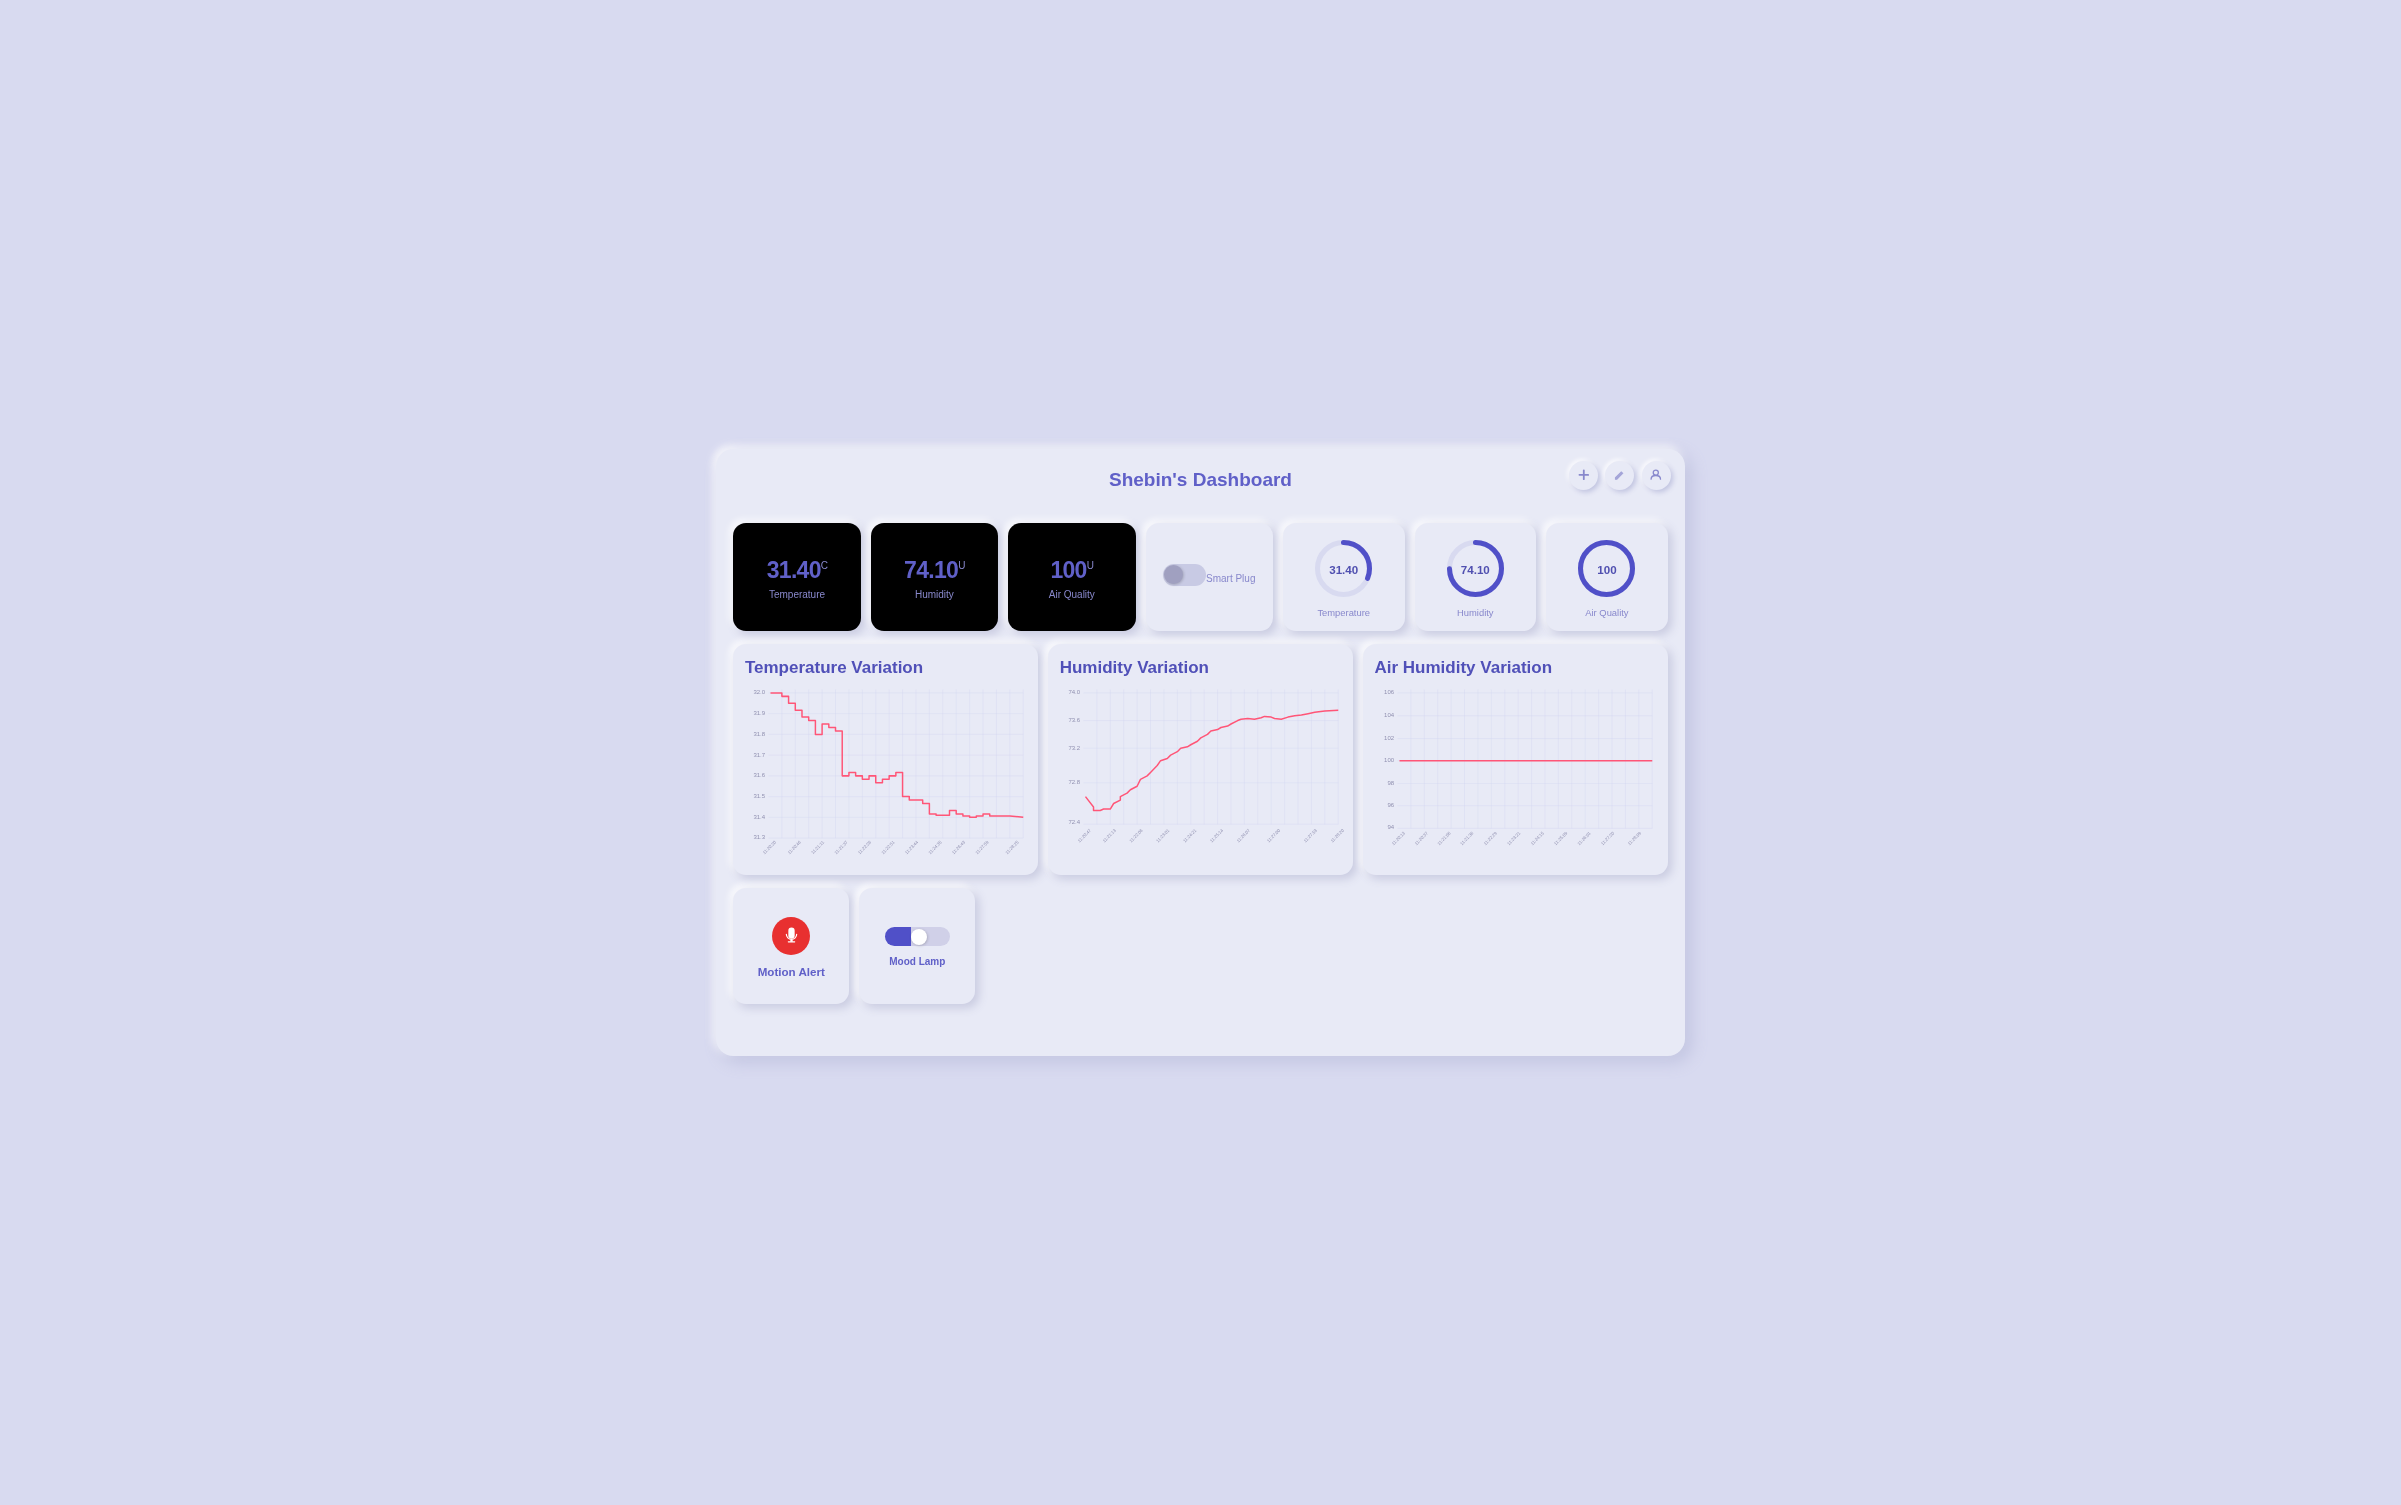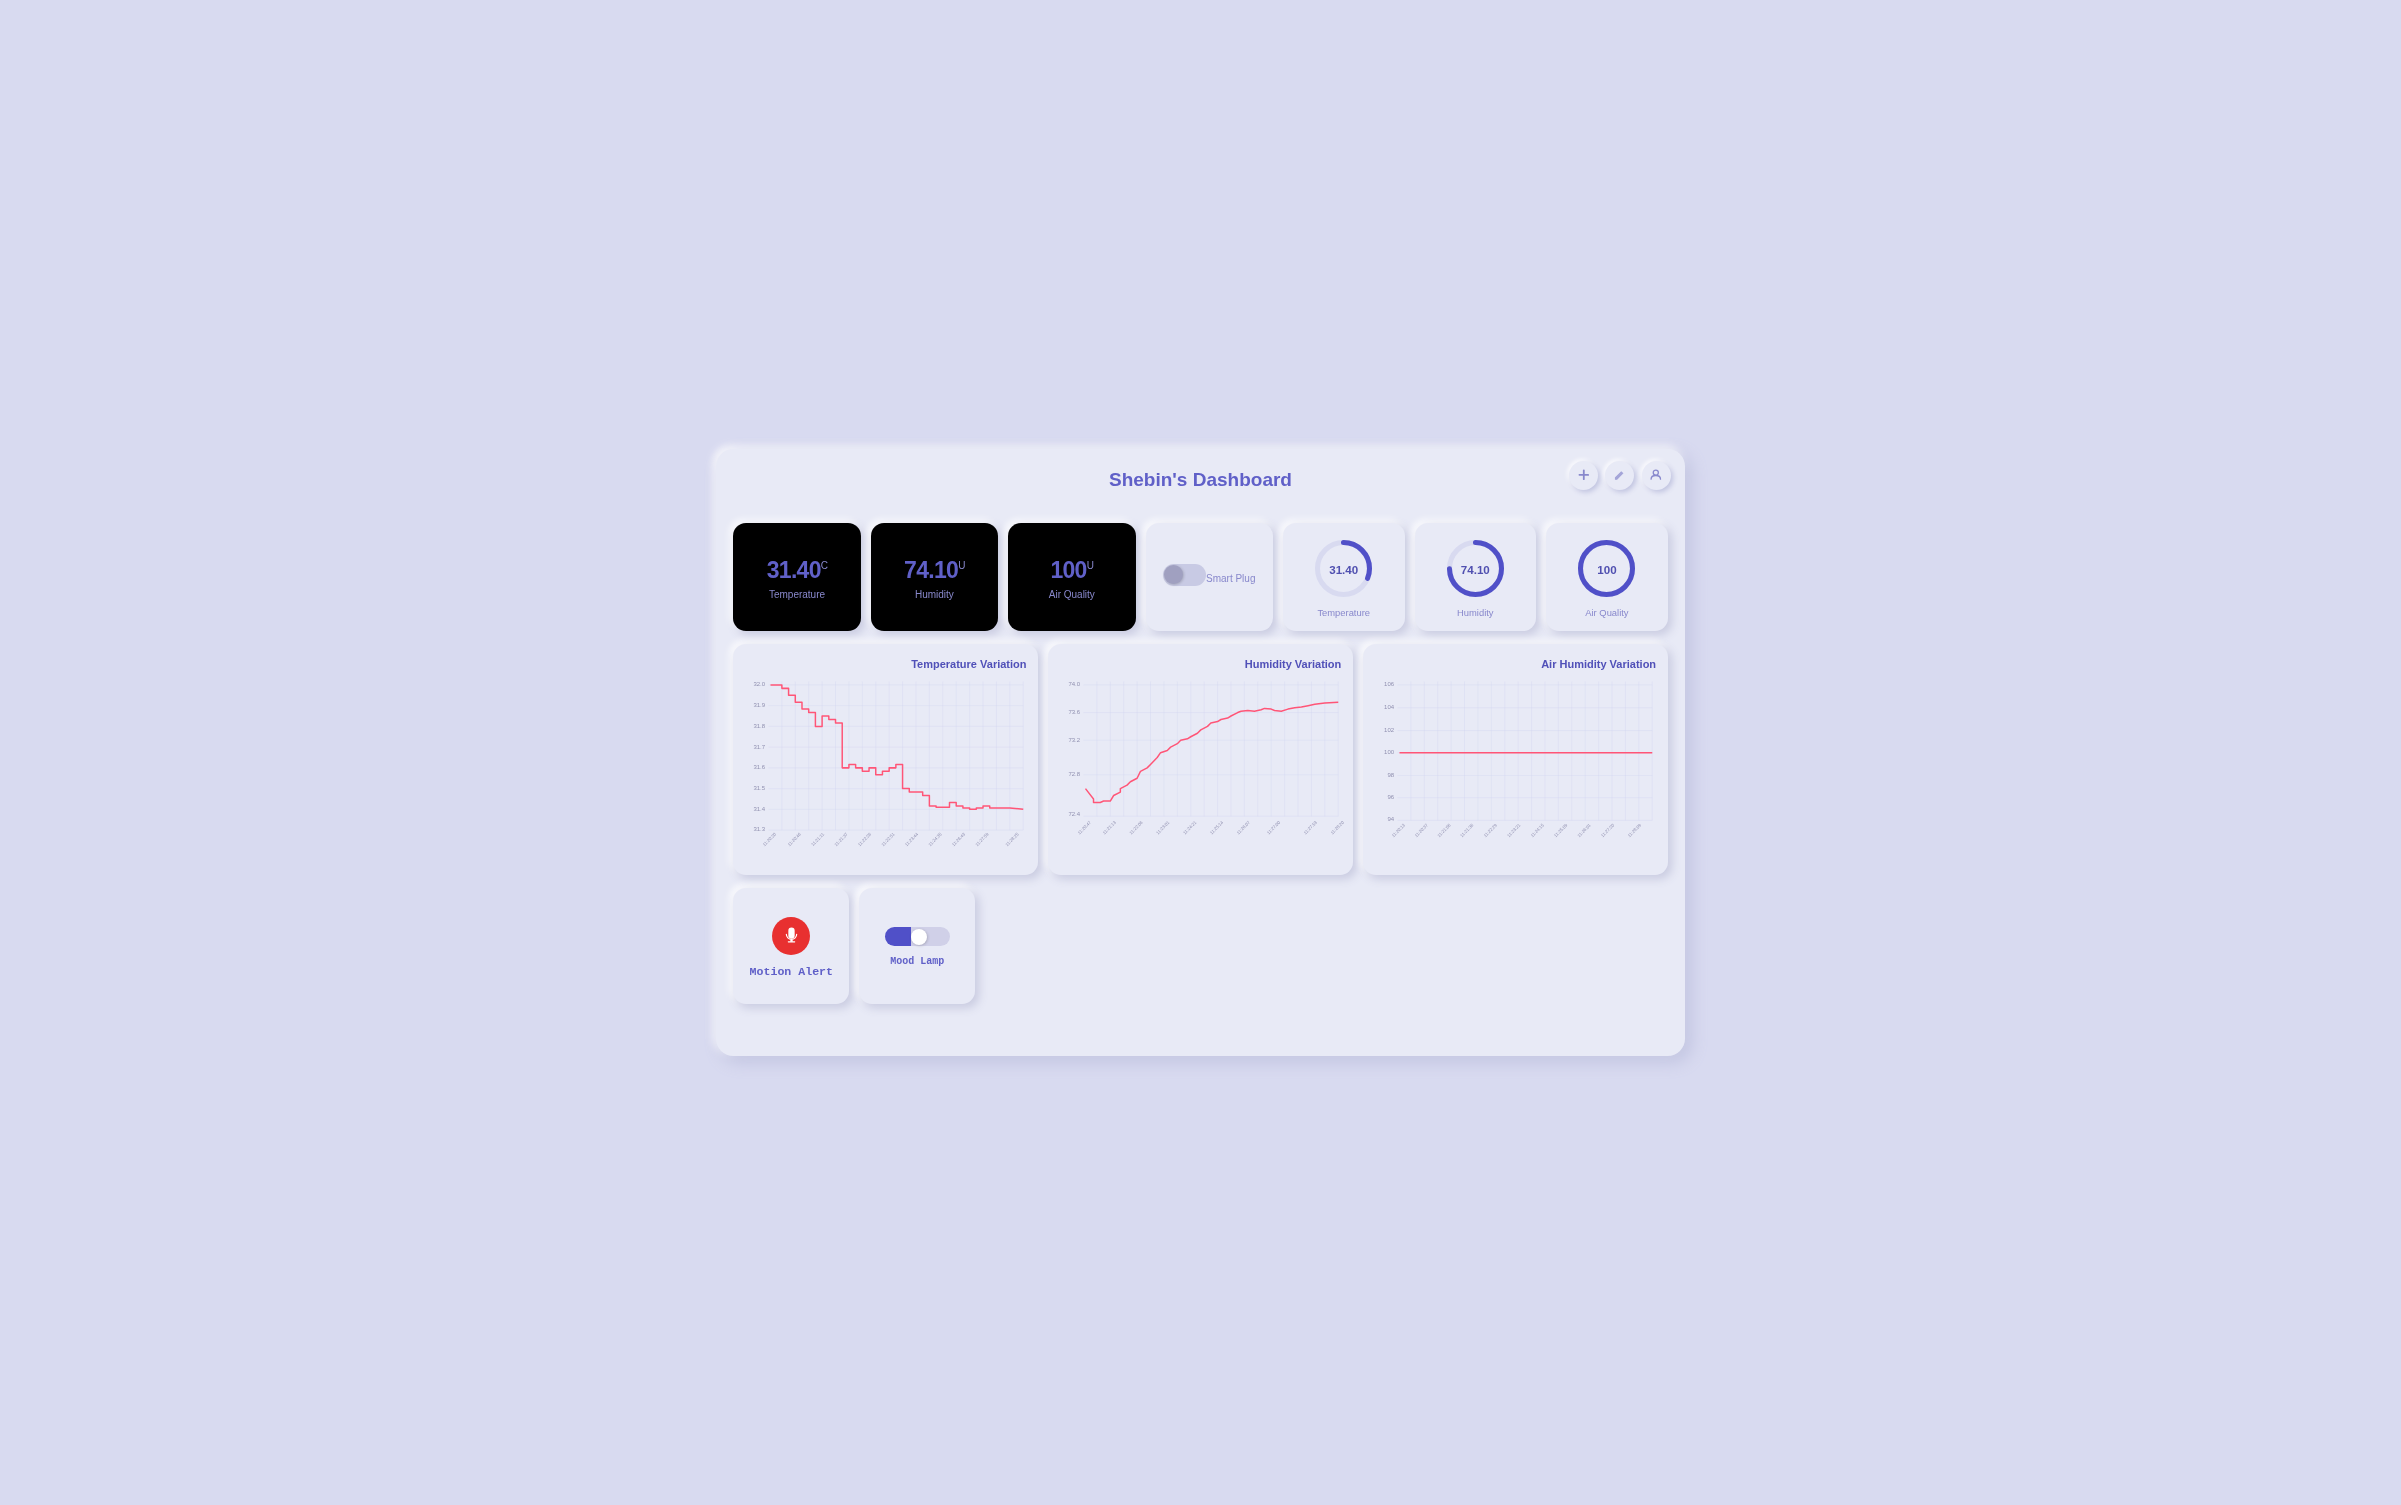--- a/index.html
+++ b/index.html
@@ -168,36 +168,35 @@
     }
     .chart-card {
       flex: 1;
       background: #e8eaf6;
       border-radius: 13px;
       padding: 14.5px 11.6px 10px;
       box-shadow: 3.6px 3.6px 10px #c8cae0, -2.9px -2.9px 7.2px #ffffff;
       min-height: 231px;
     }
     .chart-title {
-      text-align: right;
+      text-align: left;
       color: #5050b8;
-      font-size: 11px;
+      font-size: 17px;
       font-weight: 600;
       margin-bottom: 7.2px;
     }
     .chart-area {
       width: 100%;
       height: 159px;
     }
     
     .bottom-row {
       display: flex;
       gap: 10px;
       align-items: flex-start;
-      font-family: Liberation Mono, monospace;
     }
     .bottom-card {
       background: #e8eaf6;
       border-radius: 13px;
       padding: 17.3px 14.5px 14.5px;
       display: flex;
       flex-direction: column;
       align-items: center;
       justify-content: center;
       box-shadow: 3.6px 3.6px 10px #c8cae0, -2.9px -2.9px 7.2px #ffffff;

